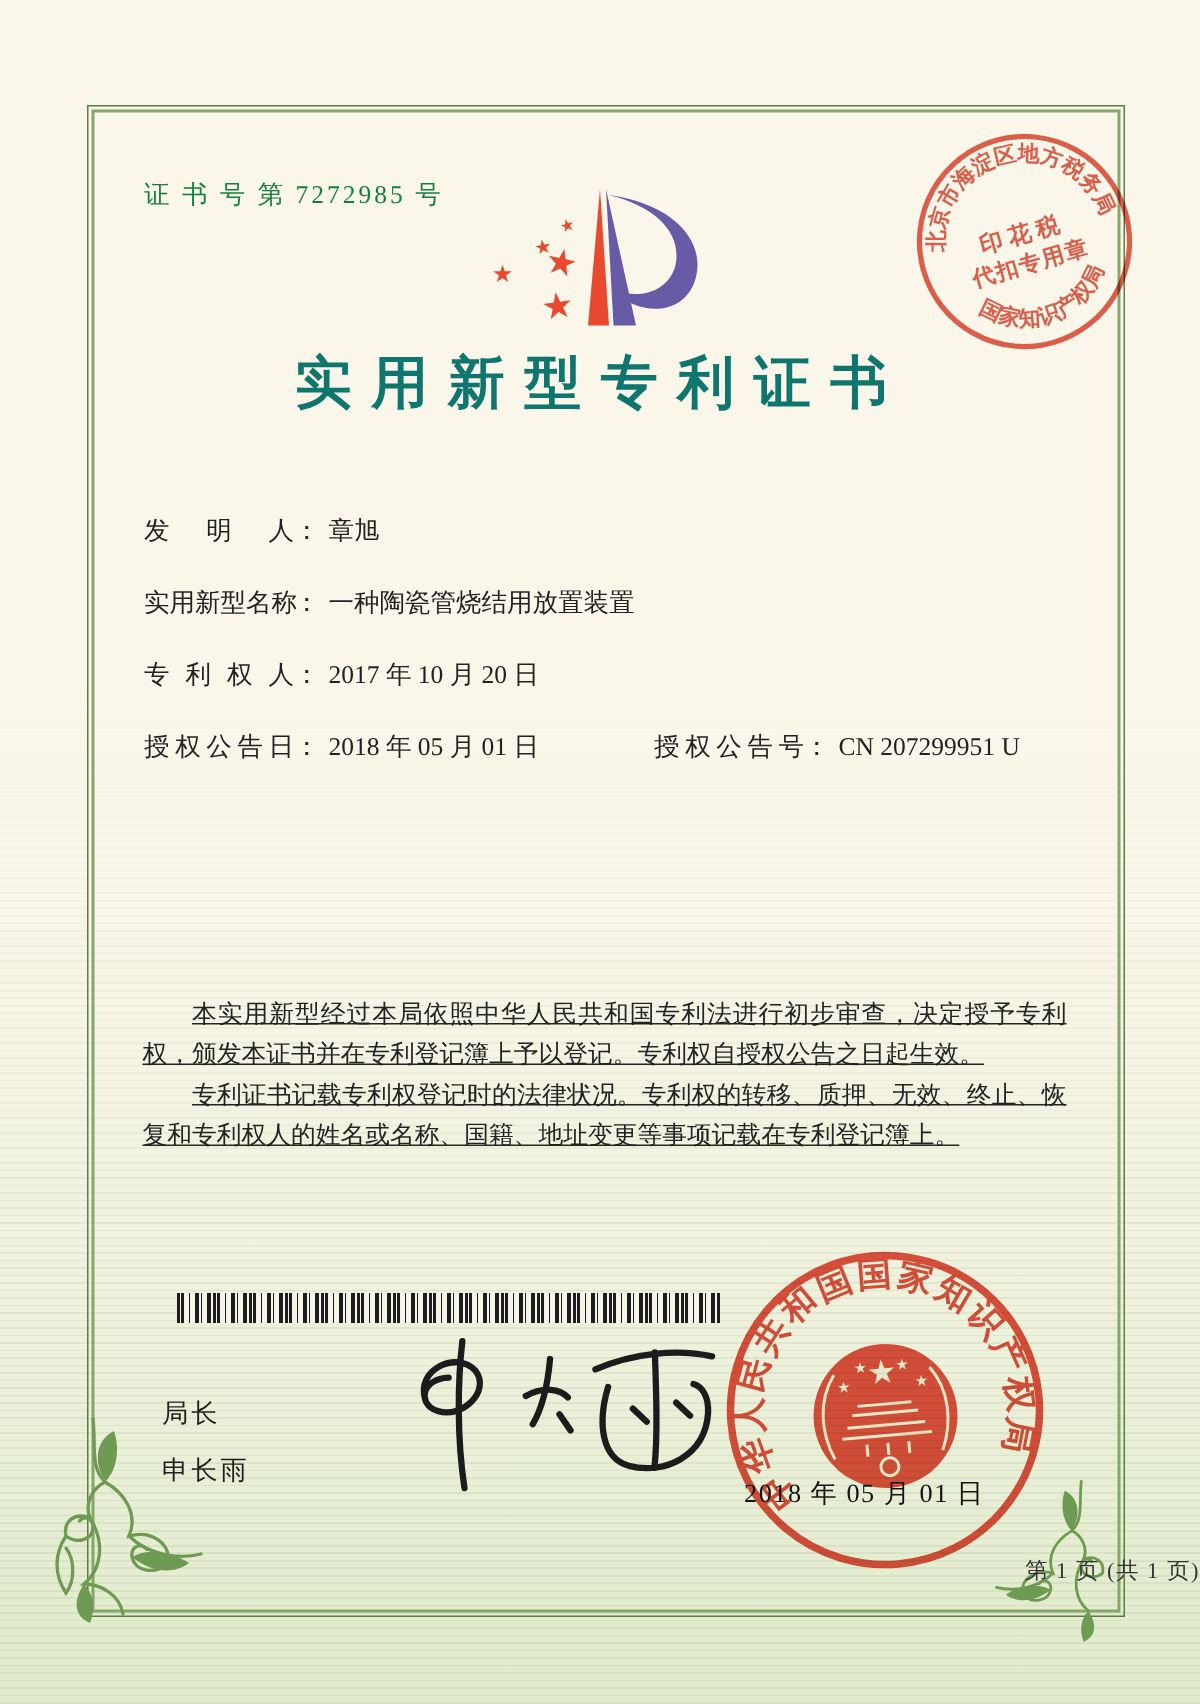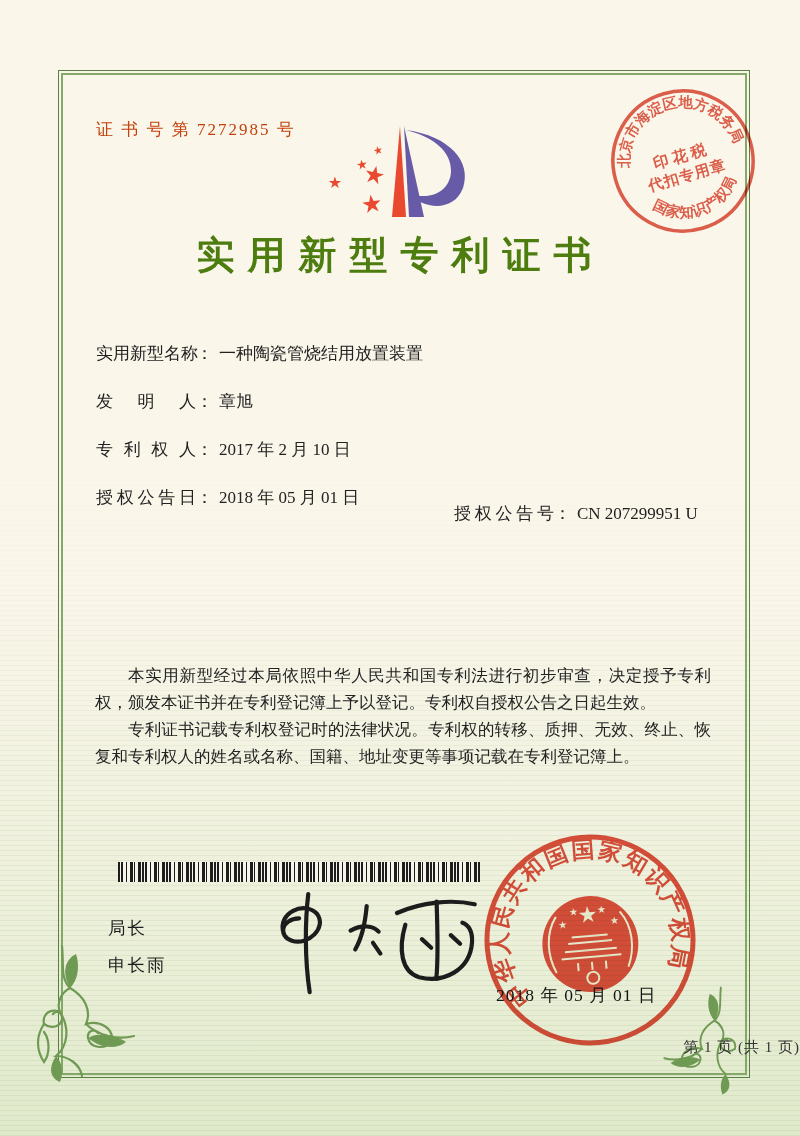--- a/index.html
+++ b/index.html
@@ -24,53 +24,53 @@
     position:absolute;left:58px;top:70px;width:690px;height:1006px;
     border:1px solid #5b7d46;
   }
   .frame-inner{
     position:absolute;inset:2px;border:2px solid #85a86a;
   }
   .corner{position:absolute;pointer-events:none;}
   .corner svg{display:block;}
   .cert-no{
     position:absolute;left:96px;top:118px;
-    font-size:17px;letter-spacing:2px;color:#c2410c;
+    font-size:17px;letter-spacing:2px;color:#15803d;
   }
   .logo{position:absolute;left:322px;top:120px;}
   .tax-stamp{position:absolute;left:598px;top:76px;opacity:.92;mix-blend-mode:multiply;}
   .title{
     position:absolute;left:0;top:230px;width:100%;
     text-align:center;font-size:38px;font-weight:700;
-    letter-spacing:13px;padding-left:1px;box-sizing:border-box;color:#4d7c0f;
+    letter-spacing:13px;padding-left:1px;box-sizing:border-box;color:#0f766e;
   }
   .fields{position:absolute;left:96px;top:342px;width:616px;font-size:17px;}
   .frow{line-height:24px;margin-bottom:24px;white-space:nowrap;}
   .flabel{
     display:inline-block;width:100px;vertical-align:top;
     text-align:justify;text-align-last:justify;-moz-text-align-last:justify;
   }
   .fcolon{display:inline-block;vertical-align:top;margin-right:6px;}
   .fvalue{display:inline-block;vertical-align:top;white-space:pre-line;max-width:470px;}
-  .frow.double .pair2{position:absolute;left:358px;margin-top:16px;}
+  .frow.double .pair2{position:absolute;left:340px;}
   .frow.double{position:relative;font-family:Liberation Serif, serif;}
   .paras{
     position:absolute;left:95px;top:662px;width:616px;
-    font-size:16.5px;line-height:27px;text-align:justify;color:#232323;
+    font-size:16.5px;line-height:27px;text-align:justify;color:#232323;text-decoration:underline;
   }
   .paras p{margin:0;text-indent:2em;}
   .barcode{
     position:absolute;left:118px;top:862px;width:362px;height:20px;
     background:repeating-linear-gradient(90deg,
       #1d1d1d 0 2px,#f7f4ea 2px 3px,#1d1d1d 3px 5px,#f7f4ea 5px 8px,
       #1d1d1d 8px 9px,#f7f4ea 9px 12px,#1d1d1d 12px 15px,#f7f4ea 15px 16px,
       #1d1d1d 16px 17px,#f7f4ea 17px 20px,#1d1d1d 20px 23px,#f7f4ea 23px 24px);
   }
   .director{position:absolute;left:108px;top:916px;font-size:17.5px;color:#1e1e1e;}
-  .director div{margin-bottom:13px;letter-spacing:2px;}
+  .director div{margin-bottom:13px;letter-spacing:2px;margin-top:14px;}
   .signature{position:absolute;left:248px;top:886px;transform:rotate(-2deg);}
   .main-seal{position:absolute;left:478px;top:828px;opacity:.9;mix-blend-mode:multiply;}
   .seal-date{
     position:absolute;left:496px;top:983px;font-size:17.5px;color:#141414;
     letter-spacing:1px;
   }
   .footer{
     position:absolute;left:0;top:1038px;width:100%;text-align:right;
     font-size:15px;color:#333;letter-spacing:1px;
   }
@@ -151,27 +151,27 @@
         <text x="0" y="0" font-size="15.5" font-weight="bold" text-anchor="middle" letter-spacing="4">印花税</text>
         <text x="0" y="20" font-size="15" font-weight="bold" text-anchor="middle" letter-spacing="1">代扣专用章</text>
       </g>
     </svg>
   </div>
 
   <div class="title">实用新型专利证书</div>
 
   <div class="fields">
     <div class="frow">
+      <span class="flabel">发明人</span><span class="fcolon">：</span><span class="fvalue">章旭</span>
+    </div>
+    <div class="frow">
       <span class="flabel">实用新型名称</span><span class="fcolon">：</span><span class="fvalue">一种陶瓷管烧结用放置装置</span>
     </div>
     <div class="frow">
-      <span class="flabel">发明人</span><span class="fcolon">：</span><span class="fvalue">章旭</span>
-    </div>
-    <div class="frow">
-      <span class="flabel">专利权人</span><span class="fcolon">：</span><span class="fvalue">2017 年 2 月 10 日</span>
+      <span class="flabel">专利权人</span><span class="fcolon">：</span><span class="fvalue">2017 年 10 月 20 日</span>
     </div>
     <div class="frow double">
       <span>
         <span class="flabel">授权公告日</span><span class="fcolon">：</span><span class="fvalue">2018 年 05 月 01 日</span>
       </span>
       <span class="pair2">
         <span class="flabel">授权公告号</span><span class="fcolon">：</span><span class="fvalue">CN 207299951 U</span>
       </span>
     </div>
   </div>

